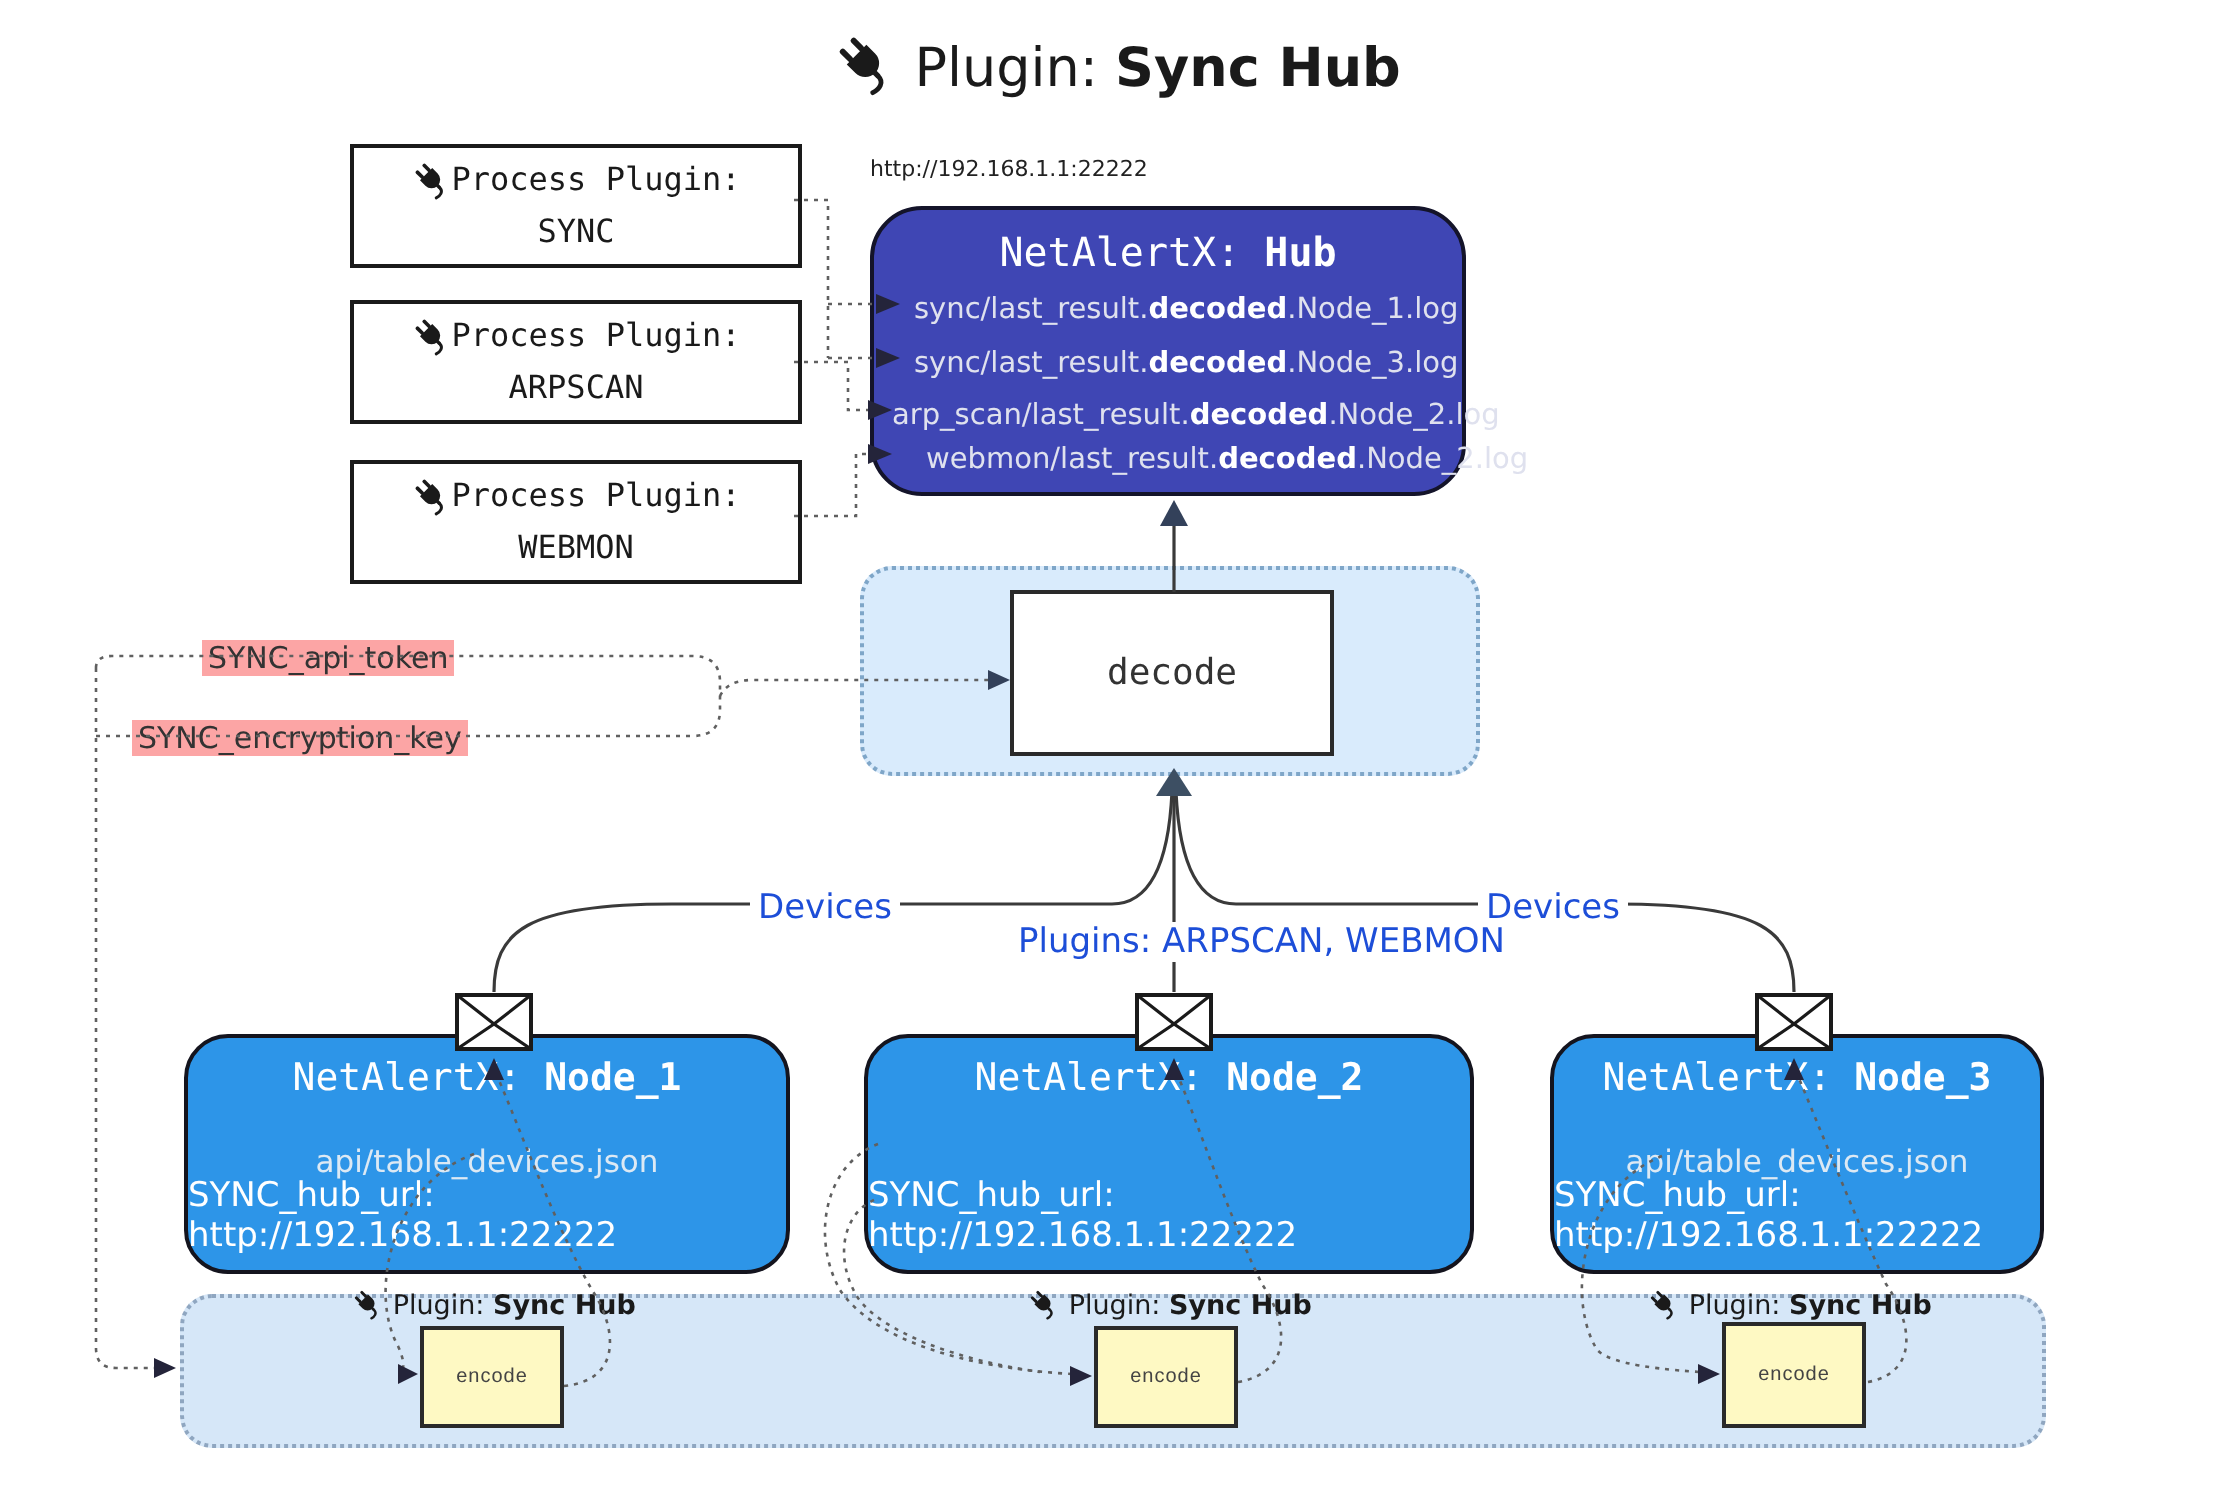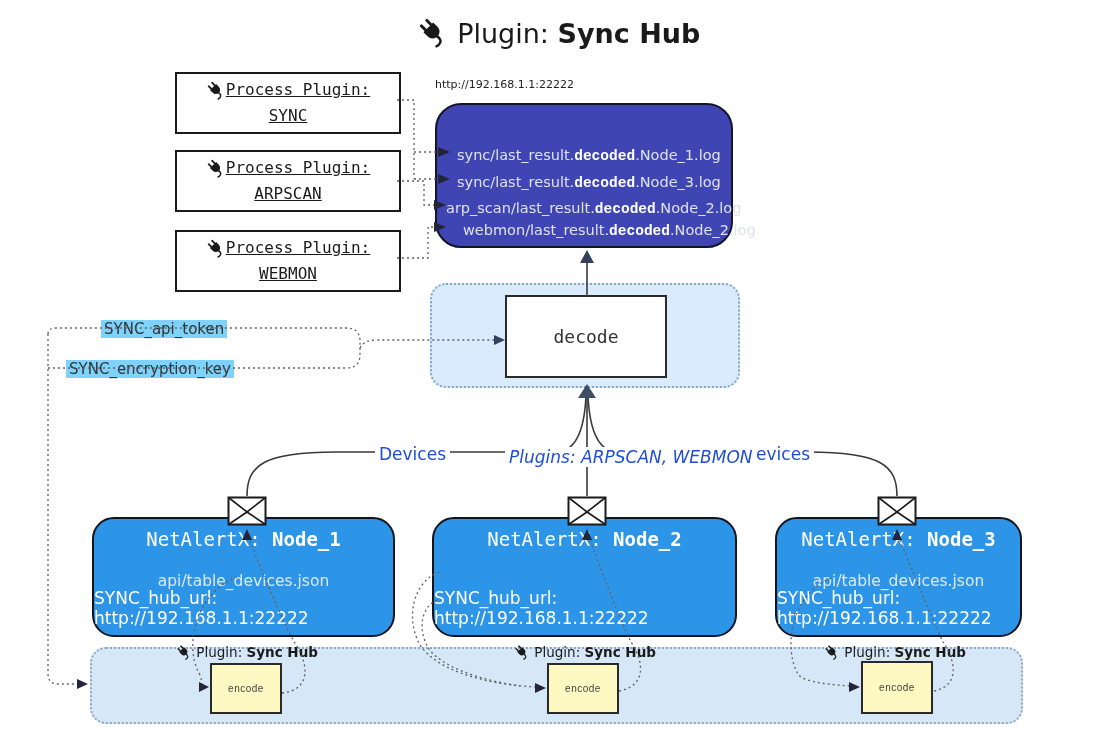--- a/index.html
+++ b/index.html
@@ -6,37 +6,37 @@
   #canvas{position:relative;width:1117px;height:754px;background:#ffffff;overflow:hidden;
           font-family:"DejaVu Sans","Liberation Sans",sans-serif;}
   .abs{position:absolute;}
   
   #title{left:0;top:16px;width:1117px;text-align:center;font-size:27px;color:#1a1a1a;z-index:2;}
   #title .bold{font-weight:700;}
   .plug{display:inline-block;vertical-align:-5px;}
   
   .pbox{left:175px;width:222px;height:58px;background:#fff;border:2px solid #1a1a1a;
         font-family:"DejaVu Sans Mono","Liberation Mono",monospace;font-size:16px;color:#1a1a1a;
-        display:flex;flex-direction:column;align-items:center;justify-content:center;line-height:26px;z-index:10;text-decoration:underline;}
+        display:flex;flex-direction:column;align-items:center;justify-content:center;line-height:26px;z-index:10;}
   
   #hub-url{left:435px;top:78px;width:298px;text-align:left;font-size:11px;color:#222;z-index:10;}
   #hub{left:435px;top:103px;width:298px;height:145px;background:#3F46B4;border:2px solid #14142a;
        border-radius:26px;z-index:10;box-sizing:border-box;}
   #hub-title{position:absolute;left:0;top:9px;width:100%;text-align:center;color:#fff;
        font-family:"DejaVu Sans Mono","Liberation Mono",monospace;font-size:20px;}
   .hublog{position:absolute;color:#dfe1ee;font-size:14.5px;white-space:nowrap;}
-  .hublog b{color:#ffffff;font-family:Liberation Mono, monospace;}
+  .hublog b{color:#ffffff;}
   
   #decode-panel{left:430px;top:283px;width:310px;height:105px;background:#D9EBFC;
        border:2px dotted #7FA6C8;border-radius:16px;z-index:5;box-sizing:border-box;}
   #decode-box{left:505px;top:295px;width:162px;height:83px;background:#fff;border:2px solid #2a2a2a;
        display:flex;align-items:center;justify-content:center;z-index:12;
        font-family:"DejaVu Sans Mono","Liberation Mono",monospace;font-size:18px;color:#333;box-sizing:border-box;}
   
-  .token{font-size:15px;color:#333;background:#7dd3fc;padding:0 3px;z-index:12;white-space:nowrap;}
+  .token{font-size:15px;color:#333;background:#fca5a5;padding:0 3px;z-index:12;white-space:nowrap;}
   
   .node{background:#2D95E8;border:2.5px solid #14141e;border-radius:22px;z-index:10;box-sizing:border-box;}
   .node-title{position:absolute;left:0;top:9px;width:100%;text-align:center;color:#fff;
        font-family:"DejaVu Sans Mono","Liberation Mono",monospace;font-size:19px;white-space:nowrap;}
   .node-file{position:absolute;color:#dce9f4;font-size:15.5px;white-space:nowrap;}
   .node-url{position:absolute;left:0;bottom:7px;width:100%;text-align:left;color:#fff;font-size:17px;}
   
   #band{left:90px;top:647px;width:933px;height:77px;background:#D6E7F8;
        border:2px dotted #8FA6C0;border-radius:16px;z-index:1;box-sizing:border-box;}
   .badge{top:644px;width:200px;text-align:center;font-size:13.5px;color:#1a1a1a;z-index:11;white-space:nowrap;}
@@ -95,20 +95,24 @@
   </div>
   <div class="abs pbox" style="top:230px;">
     <div><svg class="plug" width="20" height="20">
           <use href="#plug"></use>
         </svg><span>Process Plugin:</span></div>
     <div>WEBMON</div>
   </div>
 
   <div id="hub-url" class="abs">http://192.168.1.1:22222</div>
   <div id="hub" class="abs">
+    <div id="hub-title">
+      <span>NetAlertX:</span>
+      <b>Hub</b>
+    </div>
     <div class="hublog" style="left:20px;top:42px;"><span>sync/last_result.</span><b>decoded</b><span>.Node_1.log</span></div>
     <div class="hublog" style="left:20px;top:69px;"><span>sync/last_result.</span><b>decoded</b><span>.Node_3.log</span></div>
     <div class="hublog" style="left:9px;top:95px;"><span>arp_scan/last_result.</span><b>decoded</b><span>.Node_2.log</span></div>
     <div class="hublog" style="left:26px;top:117px;"><span>webmon/last_result.</span><b>decoded</b><span>.Node_2.log</span></div>
   </div>
 
   <div id="decode-panel" class="abs"></div>
   <div id="decode-box" class="abs">decode</div>
 
   <div class="abs token" style="left:101px;top:320px;">SYNC_api_token</div>
@@ -210,15 +214,15 @@
     <polygon points="209,687 199,682 199,692" fill="#24243a"></polygon>
     <polygon points="247,529 242,540 252,540" fill="#24243a"></polygon>
     <polygon points="546,688 535,683 535,693" fill="#24243a"></polygon>
     <polygon points="587,529 582,540 592,540" fill="#24243a"></polygon>
     <polygon points="860,687 849,682 849,692" fill="#24243a"></polygon>
     <polygon points="897,529 892,540 902,540" fill="#24243a"></polygon>
   </svg>
 
   <div class="abs edge-label" style="left:375px;top:444px;">Devices</div>
   <div class="abs edge-label" style="left:739px;top:444px;">Devices</div>
-  <div class="abs edge-label" style="left:505px;top:447px;font-style:italic;">Plugins: ARPSCAN, WEBMON</div>
+  <div class="abs edge-label" style="left:505px;top:461px;">Plugins: ARPSCAN, WEBMON</div>
 
 </div>
 
 </body></html>

